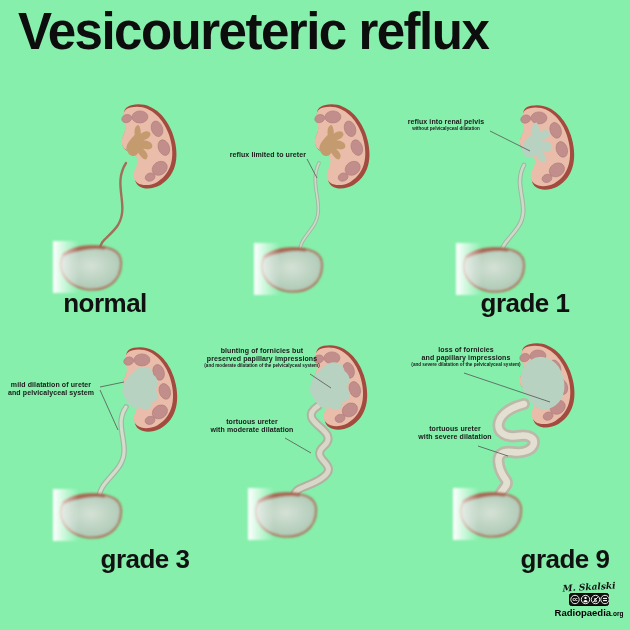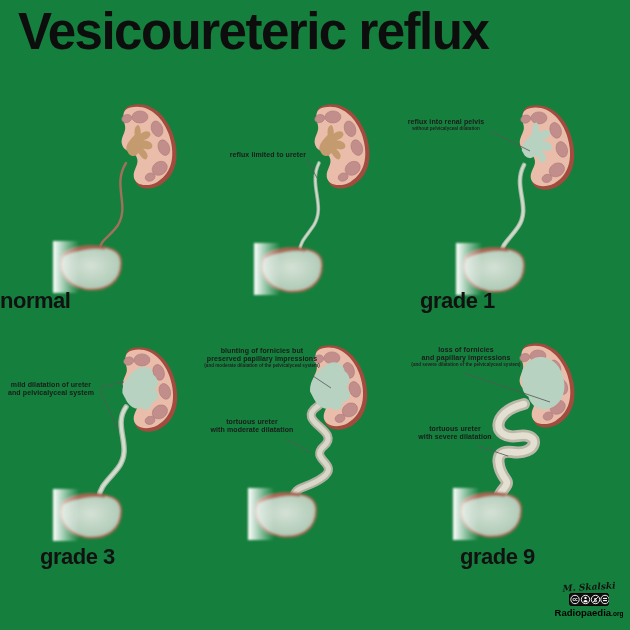--- a/index.html
+++ b/index.html
@@ -1,22 +1,22 @@
 <!DOCTYPE html>
 <html><head>
 <meta charset="utf-8">
 <style>
   html,body{margin:0;padding:0;background:#fff;}
-  #stage{position:relative;width:630px;height:630px;background:#15803d;overflow:hidden;
+  #stage{position:relative;width:630px;height:630px;background:#86efac;overflow:hidden;
          font-family:"Liberation Sans",sans-serif;}
   .title{position:absolute;left:18px;top:2px;width:600px;font-size:51px;font-weight:bold;
          letter-spacing:-1.5px;color:#0d0d0d;white-space:nowrap;}
   .panel{position:absolute;width:210px;height:248px;}
   .panel svg{position:absolute;left:0;top:0;}
-  .grade-label{position:absolute;left:0;width:100%;text-align:left;font-size:22px;
+  .grade-label{position:absolute;left:0;width:100%;text-align:center;font-size:26px;
                font-weight:bold;color:#111;letter-spacing:-0.5px;}
   .row1 .grade-label{top:203px;}
   .row2 .grade-label{top:212px;margin-left:40px;}
   .ann{position:absolute;z-index:5;color:#1a1a1a;}
   .ann-b{font-size:7px;font-weight:bold;line-height:8px;letter-spacing:0.1px;}
   .ann-s{font-size:4.6px;font-weight:bold;line-height:5.5px;color:#222;}
   .footer{position:absolute;left:552px;top:582px;width:74px;text-align:center;}
   .signature{font-family:"DejaVu Serif",serif;font-style:italic;font-weight:bold;
              font-size:9px;color:#111;transform:rotate(-3deg);}
   .cc-badge{display:block;margin:1px auto 0 auto;}

